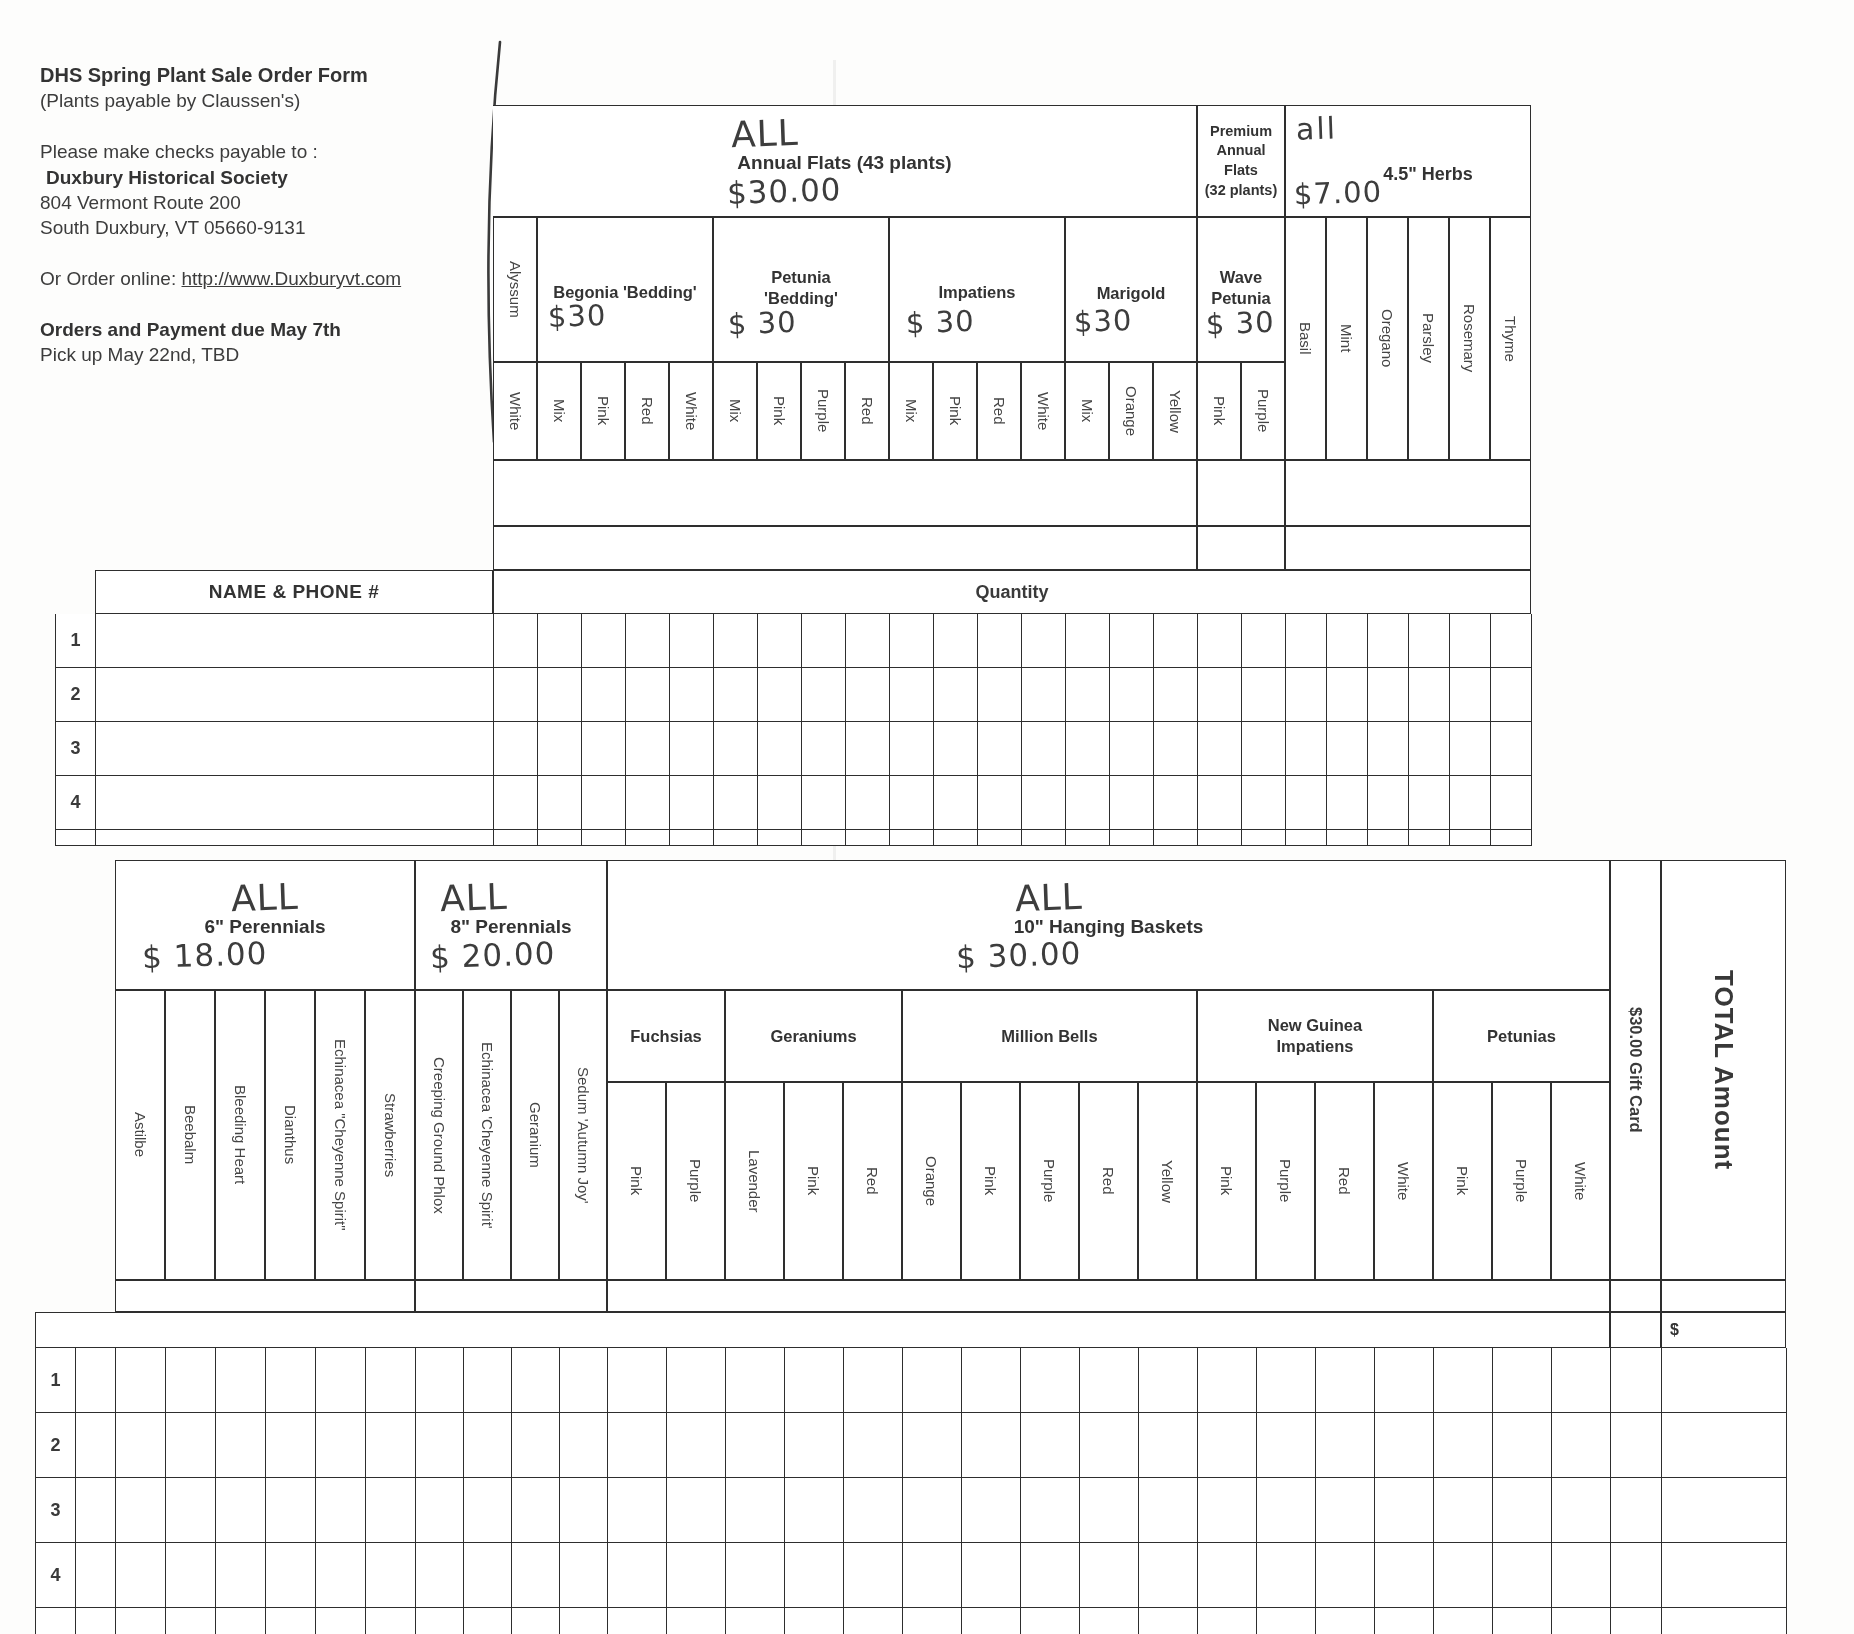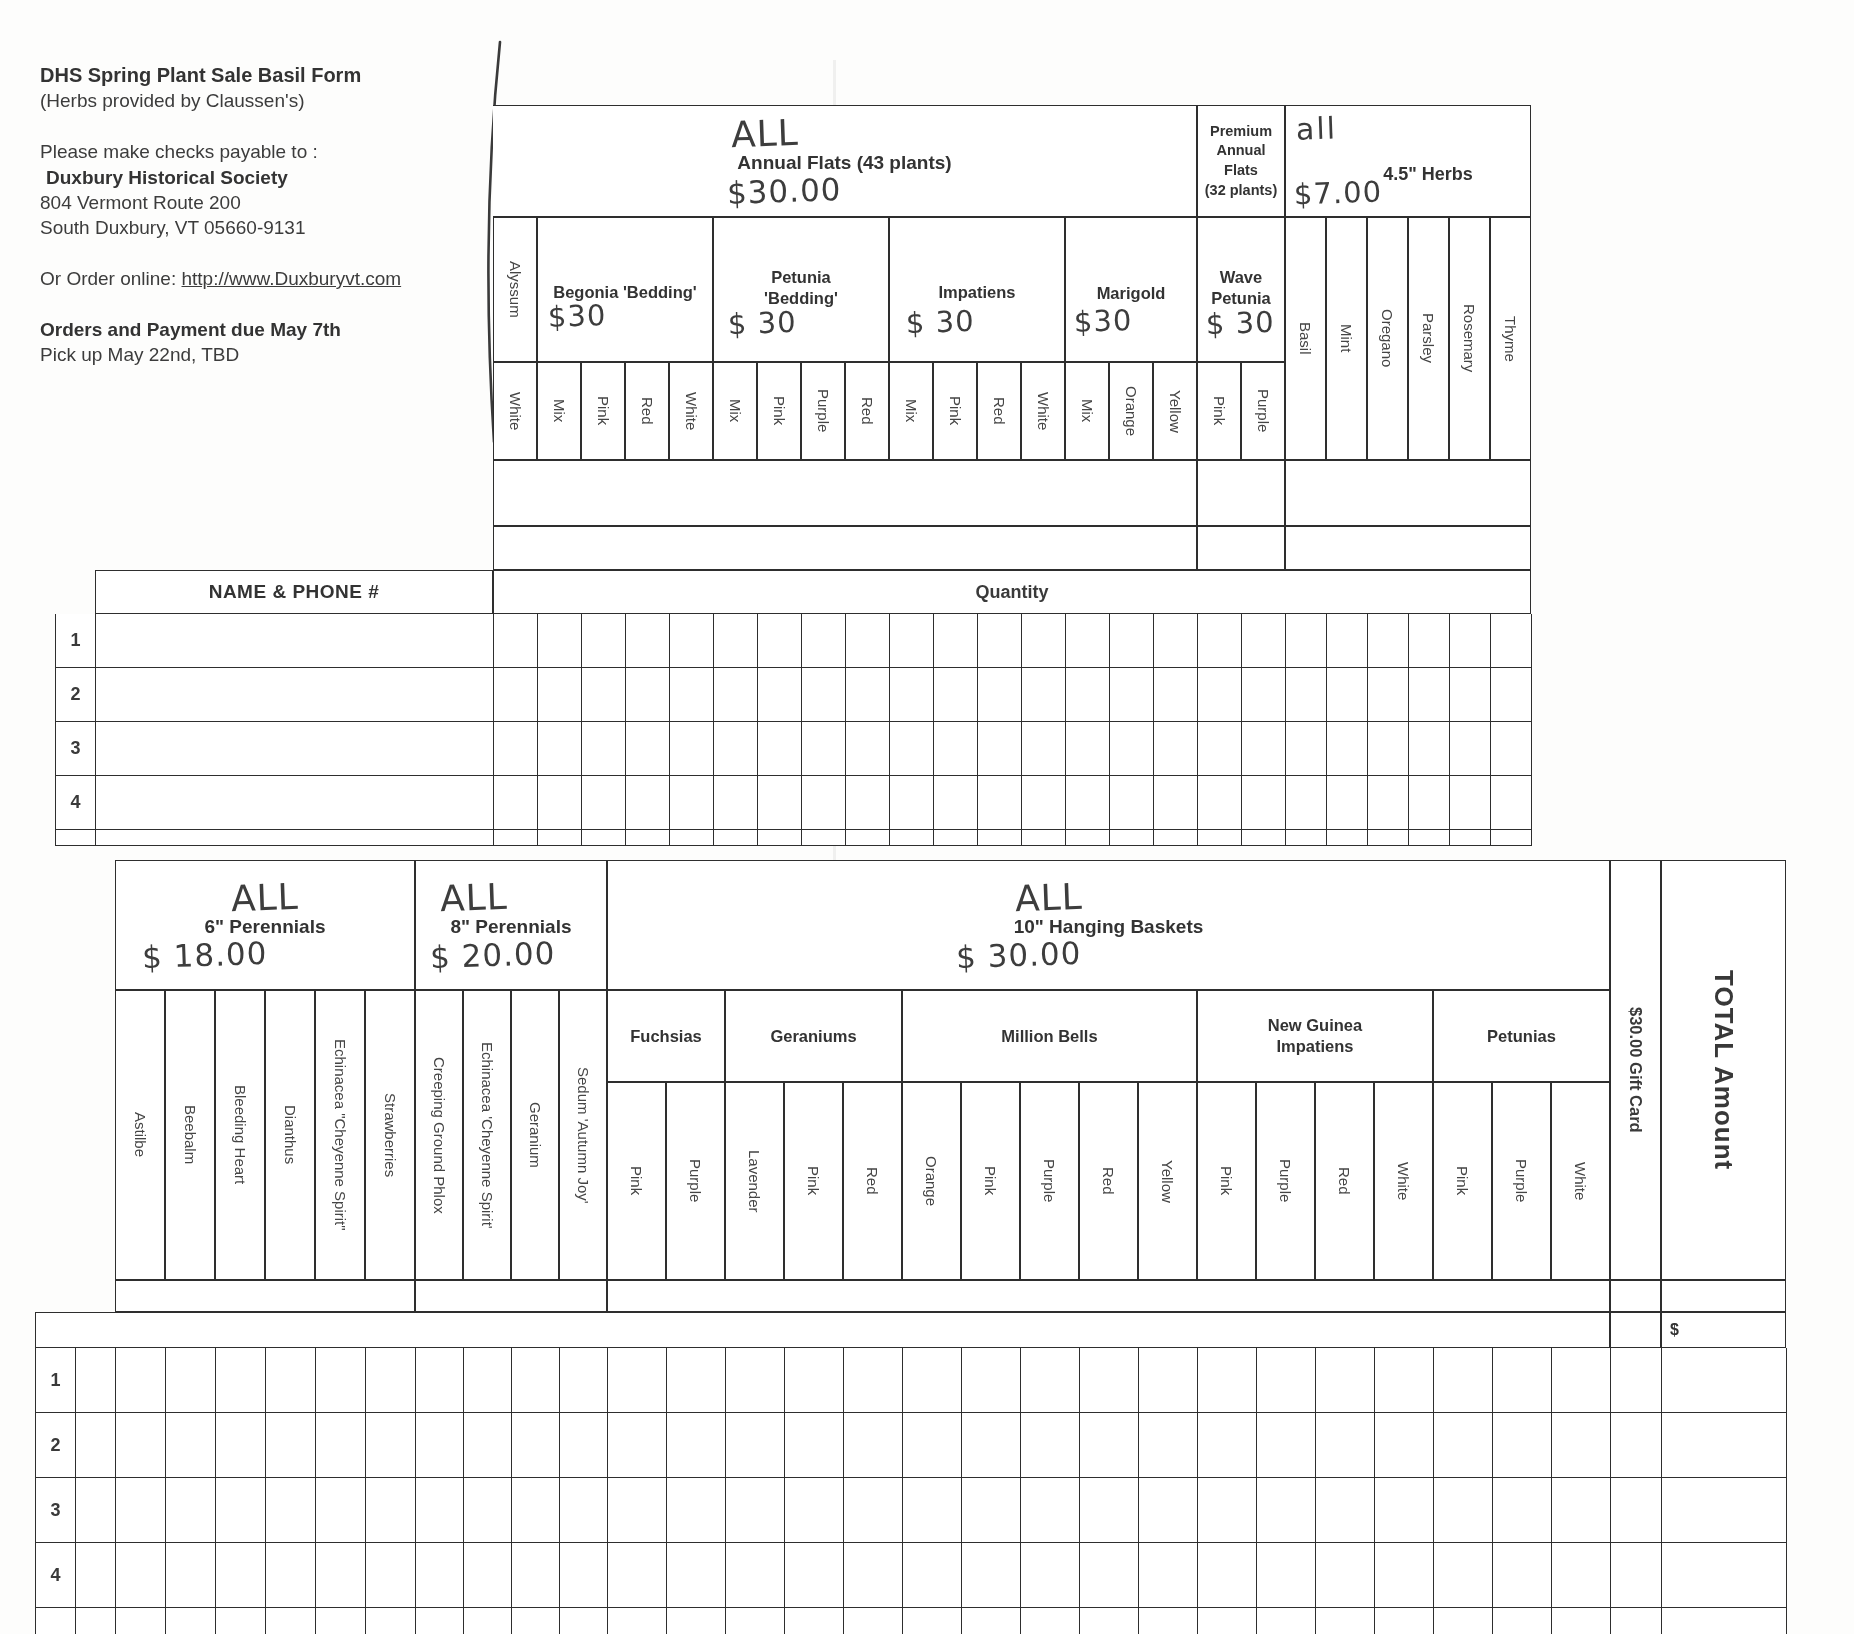--- a/index.html
+++ b/index.html
@@ -76,22 +76,22 @@
   .plantlab{font-size:15px;color:#454545;line-height:1.3;padding:6px 2px;}
   .giftlab{font-size:16.5px;font-weight:bold;color:#3a3a3a;}
   .totallab{font-size:26px;font-weight:bold;color:#383838;letter-spacing:1px;}
   .dollarcell{justify-content:flex-start;padding-left:8px;font-weight:bold;font-size:16px;color:#333;}
   .bandcell{justify-content:flex-start;}
 </style>
 </head>
 <body>
 
 <div class="abs intro">
-  <div class="b" style="font-size:20px;">DHS Spring Plant Sale Basil Form</div>
-  <div>(Herbs provided by Claussen's)</div>
+  <div class="b" style="font-size:20px;">DHS Spring Plant Sale Order Form</div>
+  <div>(Plants payable by Claussen's)</div>
   <div class="gap"></div>
   <div>Please make checks payable to :</div>
   <div class="b" style="padding-left:6px;">Duxbury Historical Society</div>
   <div>804 Vermont Route 200</div>
   <div>South Duxbury,  VT  05660-9131</div>
   <div class="gap"></div>
   <div>
     <span>Or Order online: </span><span class="url">http://www.Duxburyvt.com</span>
   </div>
   <div class="gap"></div>

